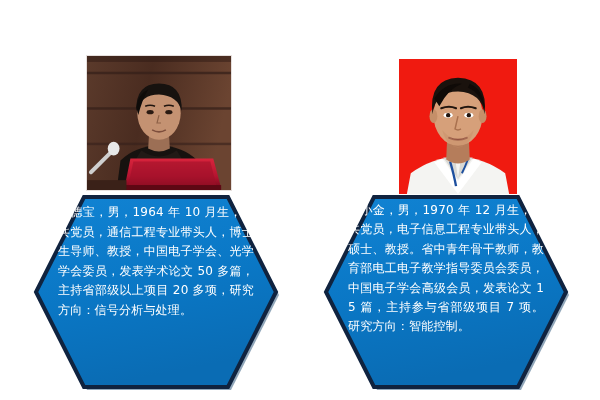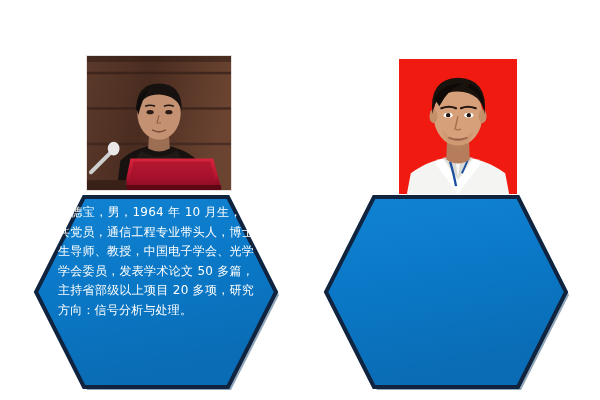--- a/index.html
+++ b/index.html
@@ -230,16 +230,17 @@
         <defs>
           <linearGradient id="hexgR" x1="0" y1="0" x2="0.25" y2="1">
             <stop offset="0%" stop-color="#1183d3"></stop>
             <stop offset="55%" stop-color="#0a77c5"></stop>
             <stop offset="100%" stop-color="#0a6cb4"></stop>
           </linearGradient>
         </defs>
         <polygon points="52,4 196,4 244,99 196,194 52,194 4,99" fill="#0b3b66" opacity="0.45" transform="translate(3,3)"></polygon>
         <polygon points="52,4 196,4 244,99 196,194 52,194 4,99" fill="url(#hexgR)" stroke="#10233f" stroke-width="4" stroke-linejoin="miter"></polygon>
       </svg>
+      <div class="hex-text">邹小金，男，1970 年 12 月生，中共党员，电子信息工程专业带头人，硕士、教授。省中青年骨干教师，教育部电工电子教学指导委员会委员，中国电子学会高级会员，发表论文 15 篇，主持参与省部级项目 7 项。研究方向：智能控制。</div>
     </div>
   </div>
 
 </div>
 
 </body></html>

